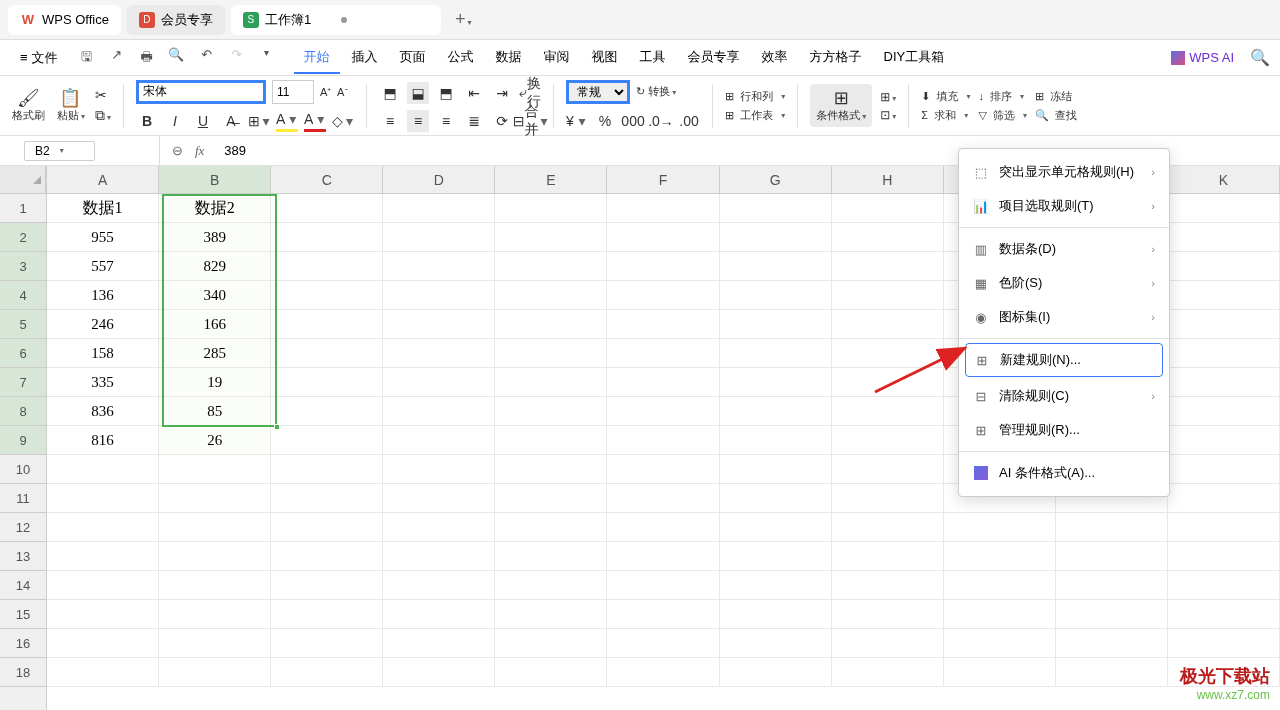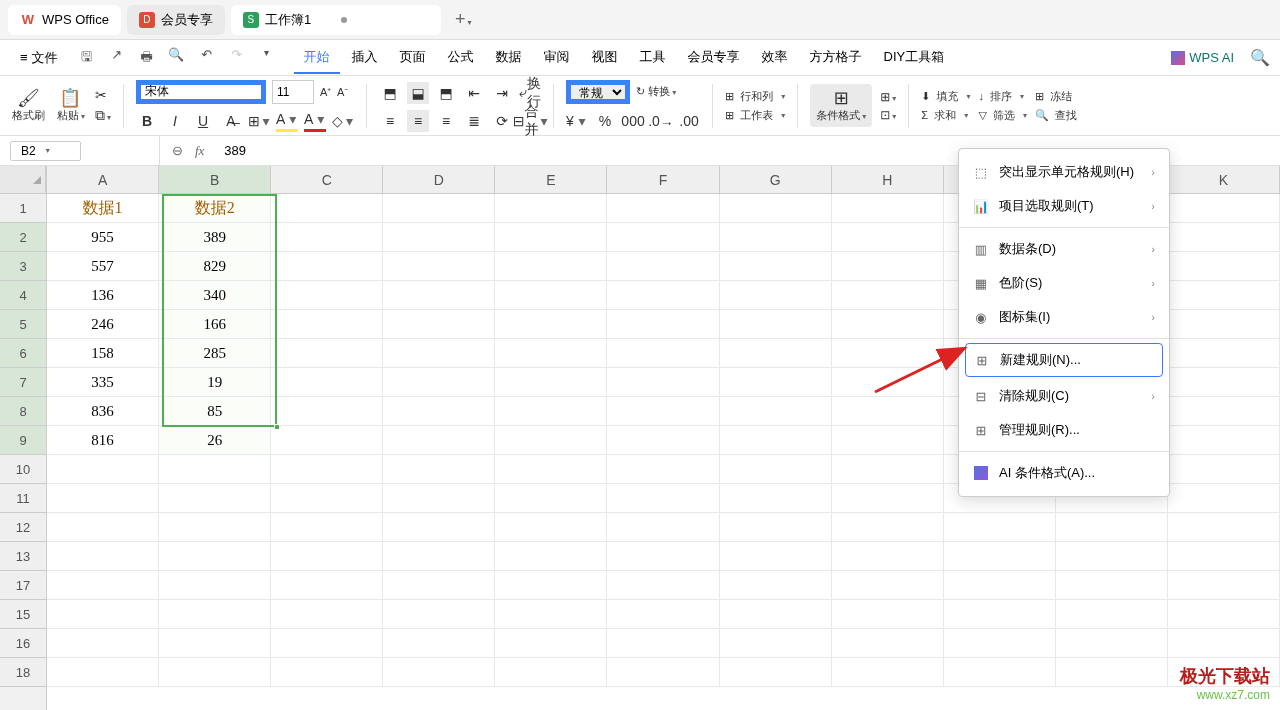--- a/index.html
+++ b/index.html
@@ -16,55 +16,55 @@
 
 .menu-bar { height: 36px; display: flex; align-items: center; padding: 0 10px; gap: 2px; border-bottom: 1px solid #e0e0e0; font-size: 13px; }
 .file-btn { display: flex; align-items: center; padding: 4px 10px; cursor: pointer; }
 .hamburger { margin-right: 4px; }
 .tool-icons { display: flex; gap: 12px; margin-left: 8px; margin-right: 16px; color: #555; }
 .tool-icons span { cursor: pointer; width: 18px; text-align: center; }
 .menu-items { display: flex; gap: 2px; }
 .menu-item { padding: 6px 10px; cursor: pointer; }
 .menu-item.active { color: #3a7afe; border-bottom: 2px solid #3a7afe; font-weight: 500; }
 .right-tools { margin-left: auto; display: flex; align-items: center; gap: 16px; }
-.wps-ai { display: flex; align-items: center; gap: 4px; font-size: 13px; color: #0f766e; }
+.wps-ai { display: flex; align-items: center; gap: 4px; font-size: 13px; color: #6d28d9; }
 
 .ribbon { height: 60px; display: flex; align-items: center; padding: 0 10px; border-bottom: 1px solid #e0e0e0; font-size: 12px; color: #333; gap: 8px; background: #fff; }
 .ribbon-btn { display: flex; flex-direction: column; align-items: center; cursor: pointer; font-size: 11px; padding: 2px; }
 .ribbon-btn .glyph { font-size: 18px; height: 20px; display: flex; align-items: center; }
 .ribbon-sep { width: 1px; height: 44px; background: #e0e0e0; margin: 0 4px; }
-.font-select { width: 130px; height: 24px; border: 5px solid #3b82f6; font-size: 12px; padding: 0 4px; }
+.font-select { width: 130px; height: 24px; border: 3px solid #3b82f6; font-size: 12px; padding: 0 4px; }
 .size-select { width: 42px; height: 24px; border: 1px solid #ccc; font-size: 12px; padding: 0 4px; }
 .icon-row { display: flex; gap: 6px; margin-top: 2px; }
 .icon-row span { width: 22px; height: 22px; display: flex; align-items: center; justify-content: center; cursor: pointer; font-size: 14px; }
 .ribbon-col { display: flex; flex-direction: column; gap: 4px; }
 .mini-row { display: flex; align-items: center; gap: 6px; font-size: 11px; }
 .cond-fmt { background: #eaeaea; border-radius: 4px; padding: 4px 6px; }
 
 .formula-bar { height: 30px; display: flex; align-items: center; border-bottom: 1px solid #e0e0e0; font-size: 13px; background: #fff; }
-.cell-ref { width: 160px; border-right: 1px solid #ddd; padding: 0 10px; display: flex; align-items: center; justify-content: space-between; height: 100%; background: #fff; }
+.cell-ref { width: 160px; border-right: 1px solid #ddd; padding: 0 24px; display: flex; align-items: center; justify-content: space-between; height: 100%; background: #fff; }
 .cell-ref-box { border: 1px solid #ccc; padding: 2px 30px 2px 10px; border-radius: 2px; font-size: 12px; display: flex; align-items: center; gap: 8px; }
 .fx-area { display: flex; align-items: center; gap: 12px; padding: 0 12px; color: #666; }
 .fx-area .fx { font-style: italic; font-family: serif; }
 .formula-input { flex: 1; padding: 0 8px; height: 100%; border: none; outline: none; font-size: 13px; background: #fff; }
 
 .sheet-area { display: flex; height: calc(100% - 166px); position: relative; }
 .row-headers { width: 47px; background: #f0f0f0; border-right: 1px solid #ccc; }
 .corner { height: 28px; background: #e8e8e8; border-bottom: 1px solid #ccc; border-right: 1px solid #ccc; display: flex; align-items: center; justify-content: flex-end; padding-right: 4px; }
 .corner::after { content: ''; width: 0; height: 0; border-left: 8px solid transparent; border-bottom: 8px solid #aaa; }
 .row-h { height: 29px; border-bottom: 1px solid #ccc; display: flex; align-items: center; justify-content: center; font-size: 13px; color: #555; background: #efefef; }
 .row-h.sel { background: #d8e6d8; }
 .grid { flex: 1; overflow: hidden; position: relative; }
 .col-headers { display: flex; height: 28px; background: #efefef; border-bottom: 1px solid #ccc; }
 .col-h { width: 115px; border-right: 1px solid #ccc; display: flex; align-items: center; justify-content: center; font-size: 14px; color: #555; }
 .col-h.sel { background: #d8e6d8; }
 .rows { }
 .cell-row { display: flex; height: 29px; }
 .cell { width: 115px; border-right: 1px solid #e8e8e8; border-bottom: 1px solid #e8e8e8; display: flex; align-items: center; justify-content: center; font-size: 15px; font-family: SimSun, serif; }
-.cell.header-cell { color: #a16207; font-size: 16px; }
+.cell.header-cell { color: #000000; font-size: 16px; }
 .cell.sel-col { background: #fafdf8; }
 .selection-border { position: absolute; border: 2px solid #4caf50; pointer-events: none; }
 .sel-handle { position: absolute; width: 6px; height: 6px; background: #4caf50; border: 1px solid #fff; }
 
 .dropdown-menu { position: absolute; top: 148px; left: 958px; width: 212px; background: #fff; border: 1px solid #ccc; box-shadow: 0 4px 16px rgba(0,0,0,0.15); border-radius: 4px; padding: 6px 0; z-index: 100; font-size: 13px; }
 .dd-item { display: flex; align-items: center; padding: 8px 14px; cursor: pointer; gap: 10px; position: relative; }
 .dd-item.highlighted { border: 1px solid #3a7afe; border-radius: 4px; margin: 2px 6px; padding: 7px 8px; }
 .dd-item .dd-ico { width: 16px; height: 16px; display: flex; align-items: center; justify-content: center; color: #666; }
 .dd-item .arrow { margin-left: auto; color: #888; font-size: 11px; }
 .dd-sep { height: 1px; background: #e0e0e0; margin: 4px 0; }
@@ -258,21 +258,21 @@
     <div class="row-h sel">4</div>
     <div class="row-h sel">5</div>
     <div class="row-h sel">6</div>
     <div class="row-h sel">7</div>
     <div class="row-h sel">8</div>
     <div class="row-h sel">9</div>
     <div class="row-h">10</div>
     <div class="row-h">11</div>
     <div class="row-h">12</div>
     <div class="row-h">13</div>
-    <div class="row-h">17</div>
+    <div class="row-h">14</div>
     <div class="row-h">15</div>
     <div class="row-h">16</div>
     <div class="row-h">18</div>
   </div>
   <div class="grid">
     <div class="col-headers">
       <div class="col-h">A</div>
       <div class="col-h sel">B</div>
       <div class="col-h">C</div>
       <div class="col-h">D</div>

